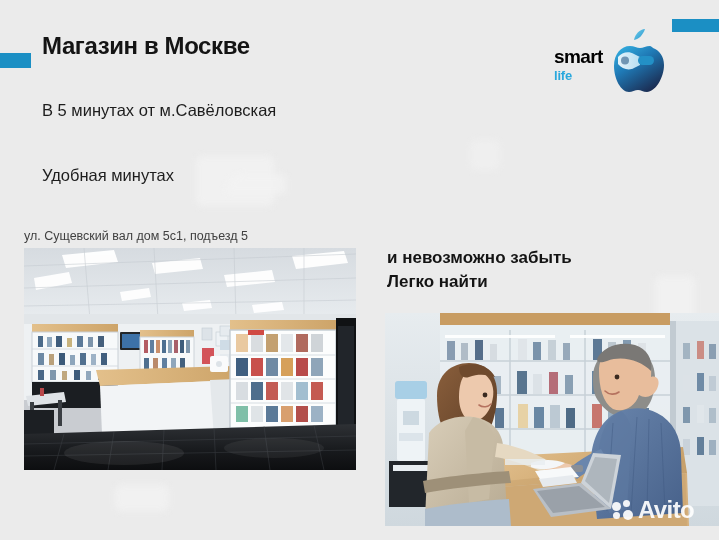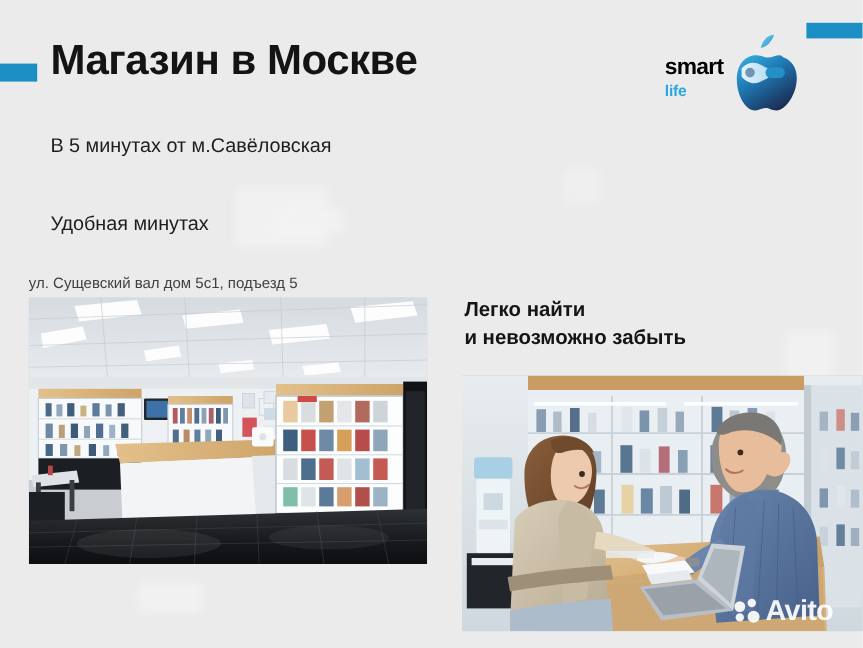--- a/index.html
+++ b/index.html
@@ -43,21 +43,21 @@
   .accent-bar.right { left: 672px; top: 19px; width: 47px; height: 13px; }
 
   
   .header {
     position: absolute;
     left: 42px;
     top: 33px;
     width: 480px;
   }
   .title {
-    font-size: 35px;
+    font-size: 24px;
     font-weight: bold;
     color: #141414;
     letter-spacing: -0.4px;
     line-height: 1.05;
     white-space: nowrap;
   }
   .subtitle {
     margin-top: 9px;
     font-size: 16.5px;
     color: #1d1d1d;
@@ -134,21 +134,21 @@
   .photo.left  { left: 24px;  top: 248px; width: 332px; height: 222px; }
   .photo.right { left: 385px; top: 313px; width: 334px; height: 213px; }
   .photo svg { display: block; width: 100%; height: 100%; }
 
   
   .avito {
     position: absolute;
     left: 612px;
     top: 498px;
     display: flex;
-    align-items: center;
+    align-items: flex-end;
     gap: 4px;
     opacity: .92;
   }
   .avito-dots { position: relative; width: 22px; height: 22px; }
   .avito-dots i {
     position: absolute;
     display: block;
     border-radius: 50%;
     background: #ffffff;
   }
@@ -384,22 +384,22 @@
           <path d="M190 180 L192 222"></path>
         <path d="M240 178 L246 222"></path>
           <path d="M290 177 L300 222"></path>
       </g>
       <ellipse cx="100" cy="205" rx="60" ry="12" fill="#ffffff" opacity="0.07"></ellipse>
       <ellipse cx="250" cy="200" rx="50" ry="10" fill="#ffffff" opacity="0.06"></ellipse>
     </svg>
   </div>
 
   <div class="headline">
+    <div>и невозможно забыть</div>
     <div>Легко найти</div>
-    <div>и невозможно забыть</div>
   </div>
 
   <div class="photo right">
     <svg viewBox="0 0 334 213" xmlns="http://www.w3.org/2000/svg">
       <defs>
         <linearGradient id="bgR" x1="0" y1="0" x2="0" y2="1">
           <stop offset="0%" stop-color="#e7ecef"></stop>
           <stop offset="100%" stop-color="#cfd8de"></stop>
         </linearGradient>
         <linearGradient id="deskG" x1="0" y1="0" x2="1" y2="0.3">

